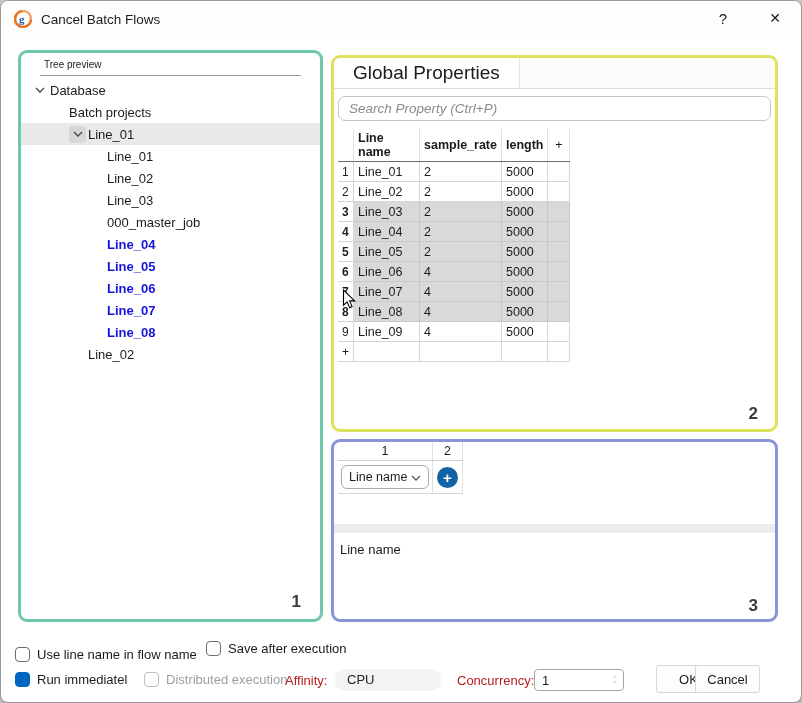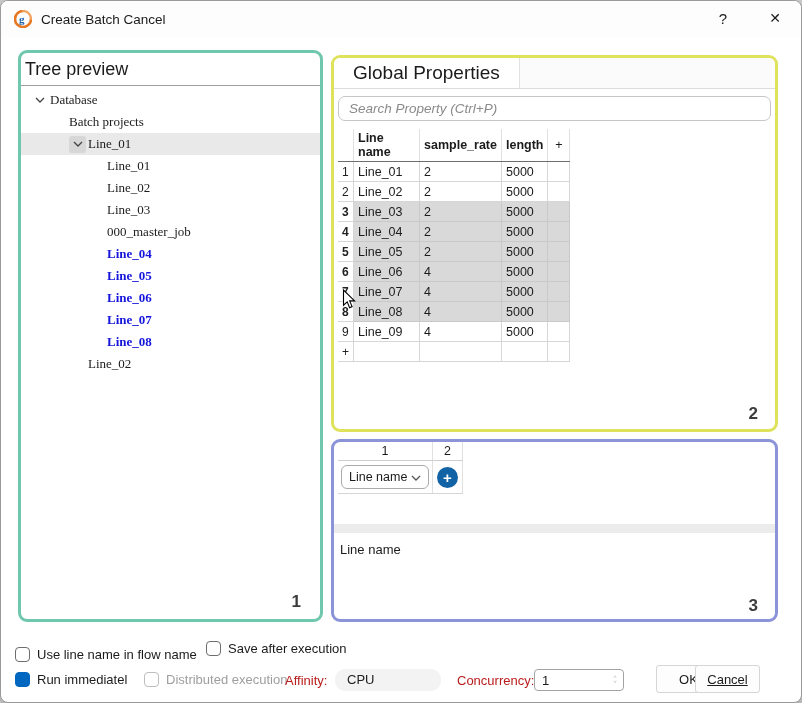--- a/index.html
+++ b/index.html
@@ -13,28 +13,28 @@
     font-size:15px;color:#1b1b1b;cursor:default;}
   .titlebar .help{right:56px;}
   .titlebar .close{right:4px;font-size:14px;}
   
   .panel{position:absolute;background:#fff;border-radius:9px;box-sizing:border-box;}
   .panel1{left:17px;top:49px;width:305px;height:572px;border:3px solid var(--c1,#6FC7AD);}
   .panel2{left:330px;top:54px;width:447px;height:377px;border:3px solid var(--c2,#DEE35B);}
   .panel3{left:330px;top:438px;width:447px;height:183px;border:3px solid var(--c3,#8C94D9);}
   .corner-num{position:absolute;font-size:17px;font-weight:bold;color:#3c3c3c;}
   
-  .tree-header{margin:0 0;padding:6px 4px 5px;font-size:18px;color:#1b1b1b;border-bottom:1px solid #9e9e9e;}
+  .tree-header{margin:0 19px;padding:6px 4px 5px;font-size:10px;color:#1b1b1b;border-bottom:1px solid #9e9e9e;}
   .tree-list{margin-top:3px;}
   .tree-row{height:22px;display:flex;align-items:center;font-size:13px;color:#1b1b1b;white-space:nowrap;}
   .tree-row.selected{background:#e9e9e9;}
   .tree-row.highlight .tree-label{color:var(--hl,#1414DC);font-weight:bold;}
   .chev{width:17px;height:17px;display:flex;align-items:center;justify-content:center;flex:0 0 auto;}
   .chev.boxed{background:#d7d7d7;border-radius:3px;}
-  .tree-label{margin-left:2px;font-family:Liberation Serif, serif;}
+  .tree-label{margin-left:2px;}
   
   .tabbar{height:30px;background:#fbfbfb;border-bottom:1px solid #dcdcdc;display:flex;border-radius:6px 6px 0 0;}
   .tab{height:30px;padding:0 19px;display:flex;align-items:center;background:#fff;border-right:1px solid #e2e2e2;
     font-size:19px;color:#1b1b1b;border-radius:6px 0 0 0;}
   .searchbox{display:block;margin:7px 6px 8px 4px;width:433px;height:25px;box-sizing:border-box;border:1px solid #c6c6c6;
     border-radius:7px;padding:0 10px;font-size:13.5px;font-style:italic;font-family:"Liberation Sans",sans-serif;color:#333;outline:none;}
   .searchbox::placeholder{color:#8a8a8a;opacity:1;}
   table.props{border-collapse:collapse;margin-left:4px;font-size:12.5px;color:#1b1b1b;}
   table.props th{font-weight:bold;text-align:left;padding:2px 4px;border-bottom:1px solid #6e6e6e;border-right:1px solid #e0e0e0;height:16px;}
   table.props th.plus-col{text-align:center;font-weight:normal;}
@@ -79,21 +79,21 @@
 <div class="window">
 
   <div class="titlebar">
     <span class="app-icon">
       <svg width="18" height="18" viewBox="0 0 18 18">
         <path d="M9 1 A8 8 0 1 0 17 9" fill="none" stroke="#e87722" stroke-width="2.6" stroke-linecap="round"></path>
         <path d="M17 9 A8 8 0 0 0 9 1" fill="none" stroke="#f2a25c" stroke-width="2.2" stroke-linecap="round"></path>
         <text x="5" y="13" font-size="11" font-weight="bold" fill="#1b5fa8" font-family="Liberation Serif,serif">g</text>
       </svg>
     </span>
-    <span class="title">Create Batch Cancel</span>
+    <span class="title">Cancel Batch Flows</span>
     <span class="tb-btn help">?</span>
     <span class="tb-btn close">✕</span>
   </div>
 
   <div class="panel panel1">
     <div class="tree-header">Tree preview</div>
     <div class="tree-list">
         <div class="tree-row" style="padding-left: 10px;">
           <span class="chev">
             <svg width="10" height="6" viewBox="0 0 10 6">
@@ -316,21 +316,21 @@
   <div class="flabel" style="left:456px;top:672px;">Concurrency:</div>
   <div class="spinbox" style="left:533px;top:668px;width:90px;">
     <span class="val">1</span>
     <span class="spin-arrows">
       <span>˄</span>
       <span>˅</span>
     </span>
   </div>
 
   <div class="btn" style="left:655px;top:664px;">OK</div>
-  <div class="btn" style="left:694px;top:664px;text-decoration:underline;">Cancel</div>
+  <div class="btn" style="left:694px;top:664px;">Cancel</div>
 
   <div class="cursor">
     <svg width="15" height="21" viewBox="0 0 15 21">
       <path d="M1.5,1 L1.5,16.2 L5.2,12.9 L7.6,18.7 L10.1,17.6 L7.7,11.9 L12.6,11.9 Z" fill="#fff" stroke="#000" stroke-width="1.1"></path>
     </svg>
   </div>
 
 </div>
 
 </body></html>

